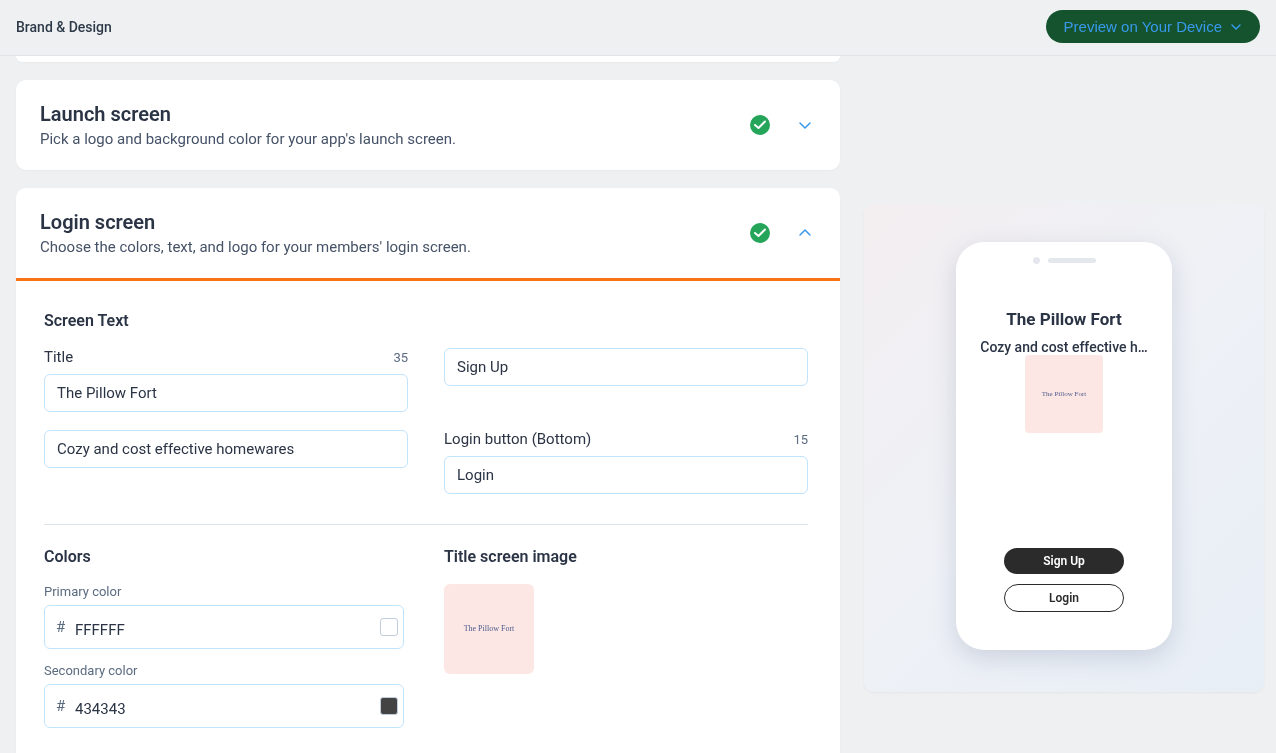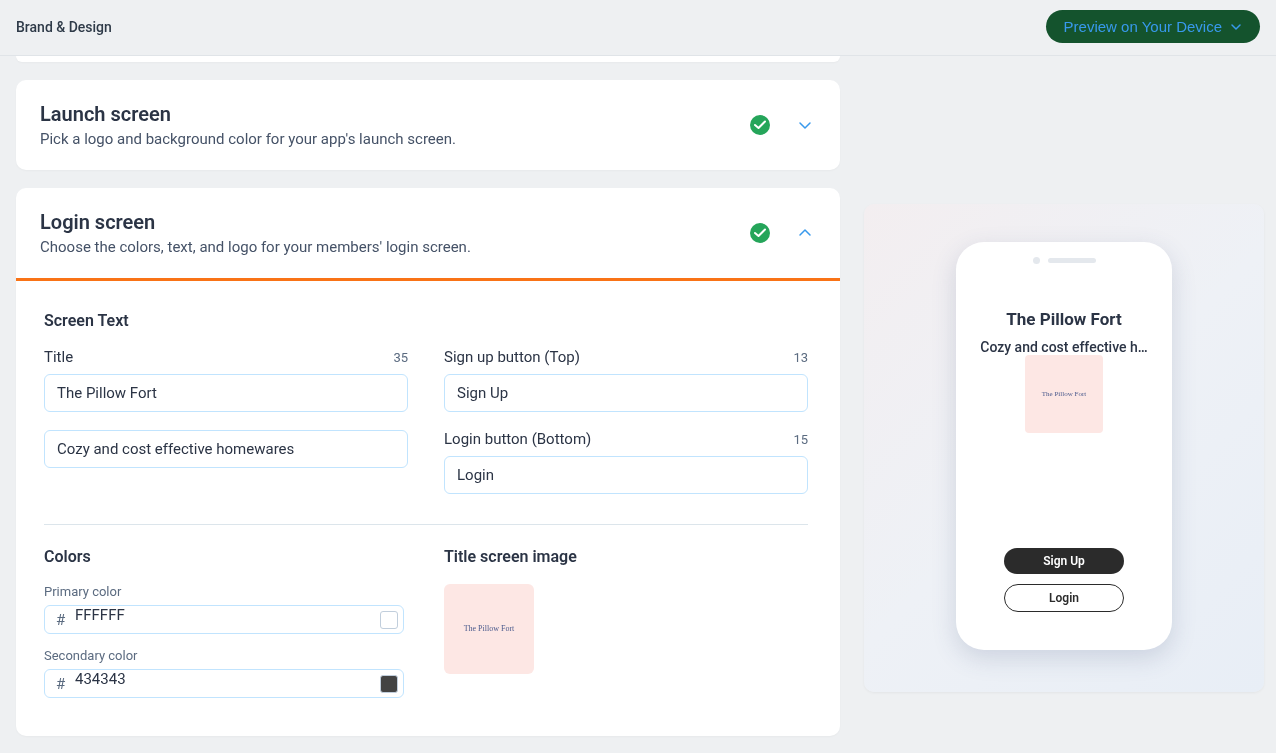--- a/index.html
+++ b/index.html
@@ -218,21 +218,21 @@
     
     .hash-prefix {
       position: absolute;
       left: 12px;
       color: #5b6b80;
       font-size: 15px;
     }
     
     .color-text-input {
       width: 360px;
-      padding: 0 44px 9px 30px;
+      padding: 15px 44px 9px 30px;
       border: 1px solid #c1e4fe;
       border-radius: 6px;
       font-size: 15px;
       color: #2b3445;
       font-family: inherit;
       outline: none;
     }
     
     .color-swatch {
       position: absolute;
@@ -458,24 +458,20 @@
 
           <div class="form-field">
             <div class="field-label-row">
               <span class="field-label">Title</span>
               <span class="field-counter">35</span>
             </div>
             <input class="text-input" type="text" value="The Pillow Fort" style="">
           </div>
 
           <div class="form-field">
-            <div class="field-label-row">
-              <span class="field-label">Sign up button (Top)</span>
-              <span class="field-counter">13</span>
-            </div>
             <input class="text-input" type="text" value="Sign Up" style="">
           </div>
 
           <div class="form-field">
             <input class="text-input" type="text" value="Cozy and cost effective homewares" style="">
           </div>
 
           <div class="form-field">
             <div class="field-label-row">
               <span class="field-label">Login button (Bottom)</span>

